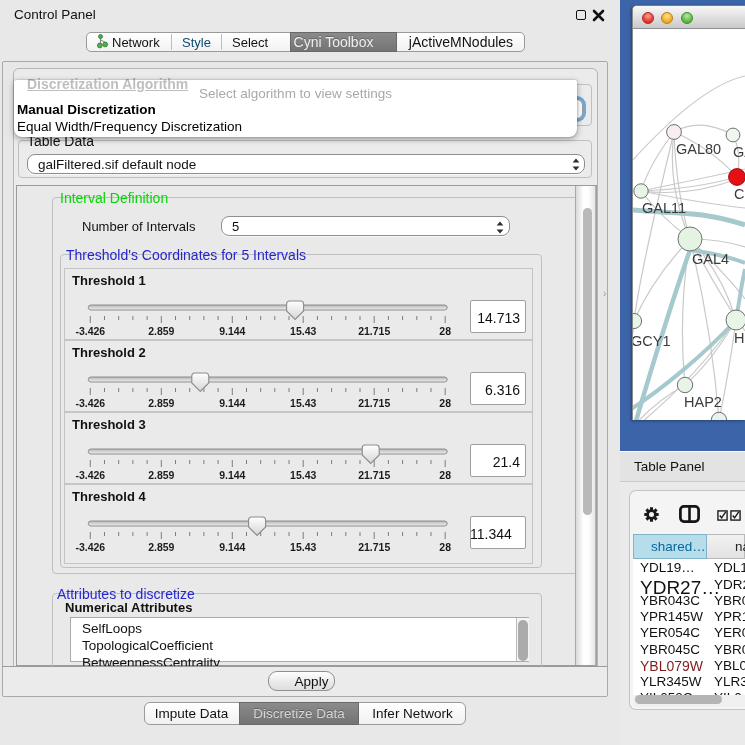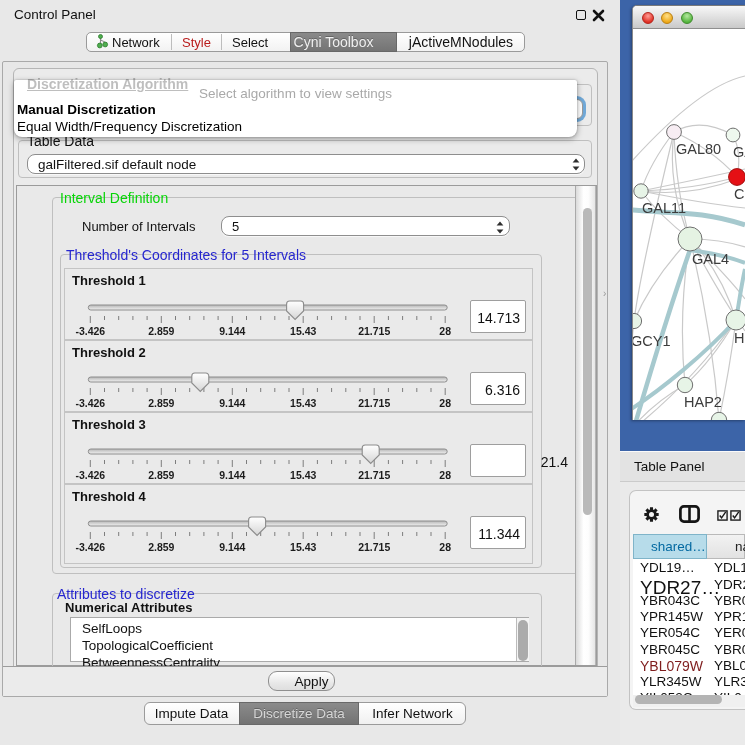--- a/index.html
+++ b/index.html
@@ -22,21 +22,21 @@
 <div class="abs" style="left:290px;top:32px;width:107px;height:20px;background:linear-gradient(#8a8a8a,#747474);border:1px solid #686868;"></div>
 <div class="abs" style="left:171px;top:34px;width:1px;height:16px;background:#bdbdbd;"></div>
 <div class="abs" style="left:221px;top:34px;width:1px;height:16px;background:#bdbdbd;"></div>
 <svg class="abs" style="left:95px;top:32px" width="14" height="19" viewBox="0 0 14 19">
 <path d="M5.5 5 L5.5 12 M5.5 7 C5.5 10 10 8 10 11" stroke="#8a8a8a" stroke-width="1.1" fill="none"></path>
 <circle cx="5.5" cy="4.5" r="2" fill="#4fae4f" stroke="#2f7b2f" stroke-width=".8"></circle>
 <circle cx="4.8" cy="13.5" r="2.4" fill="#4fae4f" stroke="#2f7b2f" stroke-width=".8"></circle>
 <circle cx="10.2" cy="12.5" r="2.4" fill="#4fae4f" stroke="#2f7b2f" stroke-width=".8"></circle>
   </svg>
 <div class="abs" style="left:112px;top:35px;font-size:13px;color:#111;">Network</div>
-<div class="abs" style="left:182px;top:35px;font-size:13px;color:#b91c1c;">Style</div>
+<div class="abs" style="left:182px;top:35px;font-size:13px;color:#0c4a6e;">Style</div>
 <div class="abs" style="left:232px;top:35px;font-size:13px;color:#111;">Select</div>
 <div class="abs" style="left:290px;top:34px;width:87px;text-align:center;font-size:14px;color:#f0f0f0;text-shadow:0 -1px 0 rgba(0,0,0,.25);">Cyni Toolbox</div>
 <div class="abs" style="left:397px;top:34px;width:128px;text-align:center;font-size:14px;color:#111;">jActiveMNodules</div>
 <div class="abs" style="left:2px;top:61px;width:606px;height:636px;border:1px solid #a9a9a9;border-radius:2px;background:#e7e7e7;"></div>
 <div class="abs" style="left:13px;top:68px;width:585px;height:626px;border:1px solid #b5b5b5;border-radius:6px;background:#ebebeb;"></div>
 <div class="grp" style="left:22px;top:84px;width:570px;height:42px;"></div>
 <div class="abs" style="left:30px;top:99px;width:553px;height:20px;border-radius:6px;background:#fff;border:1px solid #999;box-shadow:0 0 0 3px rgba(90,156,212,.85);"></div>
 <div class="grp" style="left:18px;top:140px;width:574px;height:38px;"></div>
 <div class="grplab" style="left:25px;top:133px;color:#111;">Table Data</div>
 <div class="combo" style="left:27px;top:154px;width:558px;height:20px;border-radius:8px;"></div>
@@ -125,21 +125,21 @@
     <path d="M26.3 48 V55 M40.5 48 V52 M54.7 48 V52 M68.9 48 V52 M83.1 48 V52 M97.3 48 V55 M111.5 48 V52 M125.7 48 V52 M139.9 48 V52 M154.1 48 V52 M168.3 48 V55 M182.5 48 V52 M196.7 48 V52 M210.8 48 V52 M225.0 48 V52 M239.2 48 V55 M253.4 48 V52 M267.6 48 V52 M281.8 48 V52 M296.0 48 V52 M310.2 48 V55 M324.4 48 V52 M338.6 48 V52 M352.8 48 V52 M367.0 48 V52 M381.2 48 V55" stroke="#7d7d7d" stroke-width="1"></path>
     <text x="26.3" y="67" font-size="10.5" font-weight="bold" fill="#1c1c1c" text-anchor="middle" font-family="Liberation Sans,sans-serif">-3.426</text>
     <text x="97.3" y="67" font-size="10.5" font-weight="bold" fill="#1c1c1c" text-anchor="middle" font-family="Liberation Sans,sans-serif">2.859</text>
     <text x="168.3" y="67" font-size="10.5" font-weight="bold" fill="#1c1c1c" text-anchor="middle" font-family="Liberation Sans,sans-serif">9.144</text>
     <text x="239.2" y="67" font-size="10.5" font-weight="bold" fill="#1c1c1c" text-anchor="middle" font-family="Liberation Sans,sans-serif">15.43</text>
     <text x="310.2" y="67" font-size="10.5" font-weight="bold" fill="#1c1c1c" text-anchor="middle" font-family="Liberation Sans,sans-serif">21.715</text>
     <text x="381.2" y="67" font-size="10.5" font-weight="bold" fill="#1c1c1c" text-anchor="middle" font-family="Liberation Sans,sans-serif">28</text>
     <path d="M298.2 36 a3 3 0 0 1 3 -3 h11 a3 3 0 0 1 3 3 v7 l-8.5 8.5 -8.5 -8.5 z" fill="url(#thg3)" stroke="#8b8b8b" stroke-width="1.1"></path>
   </svg>
 <div class="abs" style="left:470px;top:444px;width:56px;height:33px;background:#fff;border:1px solid #9e9e9e;border-radius:2px;"></div>
-<div class="abs" style="left:470px;top:454px;width:50px;text-align:right;font-size:14px;color:#111;margin-left:48px;">21.4</div>
+<div class="abs" style="left:470px;top:454px;width:50px;text-align:right;font-size:14px;color:#111;">21.4</div>
 <div class="abs" style="left:64px;top:484px;width:469px;height:80px;border:1px solid #c4c4c4;background:#eaeaea;"></div>
 <div class="abs" style="left:72px;top:489px;font-size:13px;font-weight:bold;color:#111;">Threshold 4</div>
 <svg class="abs" style="left:64px;top:484px" width="469" height="80" viewBox="0 0 469 80">
     <defs>
       <linearGradient id="tg4" x1="0" y1="0" x2="0" y2="1">
         <stop offset="0" stop-color="#b5b5b5"></stop>
         <stop offset="1" stop-color="#f2f2f2"></stop>
       </linearGradient>
       <linearGradient id="thg4" x1="0" y1="0" x2="0" y2="1">
         <stop offset="0" stop-color="#ffffff"></stop>
@@ -150,21 +150,21 @@
     <path d="M26.3 48 V55 M40.5 48 V52 M54.7 48 V52 M68.9 48 V52 M83.1 48 V52 M97.3 48 V55 M111.5 48 V52 M125.7 48 V52 M139.9 48 V52 M154.1 48 V52 M168.3 48 V55 M182.5 48 V52 M196.7 48 V52 M210.8 48 V52 M225.0 48 V52 M239.2 48 V55 M253.4 48 V52 M267.6 48 V52 M281.8 48 V52 M296.0 48 V52 M310.2 48 V55 M324.4 48 V52 M338.6 48 V52 M352.8 48 V52 M367.0 48 V52 M381.2 48 V55" stroke="#7d7d7d" stroke-width="1"></path>
     <text x="26.3" y="67" font-size="10.5" font-weight="bold" fill="#1c1c1c" text-anchor="middle" font-family="Liberation Sans,sans-serif">-3.426</text>
     <text x="97.3" y="67" font-size="10.5" font-weight="bold" fill="#1c1c1c" text-anchor="middle" font-family="Liberation Sans,sans-serif">2.859</text>
     <text x="168.3" y="67" font-size="10.5" font-weight="bold" fill="#1c1c1c" text-anchor="middle" font-family="Liberation Sans,sans-serif">9.144</text>
     <text x="239.2" y="67" font-size="10.5" font-weight="bold" fill="#1c1c1c" text-anchor="middle" font-family="Liberation Sans,sans-serif">15.43</text>
     <text x="310.2" y="67" font-size="10.5" font-weight="bold" fill="#1c1c1c" text-anchor="middle" font-family="Liberation Sans,sans-serif">21.715</text>
     <text x="381.2" y="67" font-size="10.5" font-weight="bold" fill="#1c1c1c" text-anchor="middle" font-family="Liberation Sans,sans-serif">28</text>
     <path d="M184.6 36 a3 3 0 0 1 3 -3 h11 a3 3 0 0 1 3 3 v7 l-8.5 8.5 -8.5 -8.5 z" fill="url(#thg4)" stroke="#8b8b8b" stroke-width="1.1"></path>
   </svg>
 <div class="abs" style="left:470px;top:516px;width:56px;height:33px;background:#fff;border:1px solid #9e9e9e;border-radius:2px;"></div>
-<div class="abs" style="left:470px;top:526px;width:50px;text-align:right;font-size:14px;color:#111;">11.344</div>
+<div class="abs" style="left:470px;top:526px;width:50px;text-align:left;font-size:14px;color:#111;">11.344</div>
 <div class="grp" style="left:52px;top:593px;width:490px;height:84px;"></div>
 <div class="grplab" style="left:55px;top:586px;color:#2626cf;">Attributes to discretize</div>
 <div class="abs" style="left:65px;top:600px;font-size:13px;font-weight:bold;color:#111;">Numerical Attributes</div>
 <div class="abs" style="left:70px;top:617px;width:459px;height:45px;background:#fff;border:1px solid #aaa;"></div>
 <div class="abs" style="left:82px;top:621px;font-size:13.5px;color:#111;">SelfLoops</div>
 <div class="abs" style="left:82px;top:638px;font-size:13.5px;color:#111;">TopologicalCoefficient</div>
 <div class="abs" style="left:82px;top:655px;font-size:13.5px;color:#111;">BetweennessCentrality</div>
 <div class="abs" style="left:516px;top:618px;width:13px;height:43px;background:#f4f4f4;border-left:1px solid #bbb;"></div>
 <div class="abs" style="left:518px;top:620px;width:10px;height:41px;background:#ababab;border-radius:5px;"></div>
 <div class="abs" style="left:575px;top:186px;width:21px;height:479px;background:linear-gradient(90deg,#dadada,#ffffff 40%,#fdfdfd 65%,#e6e6e6);border-left:1px solid #a9a9a9;border-right:1px solid #b5b5b5;"></div>

